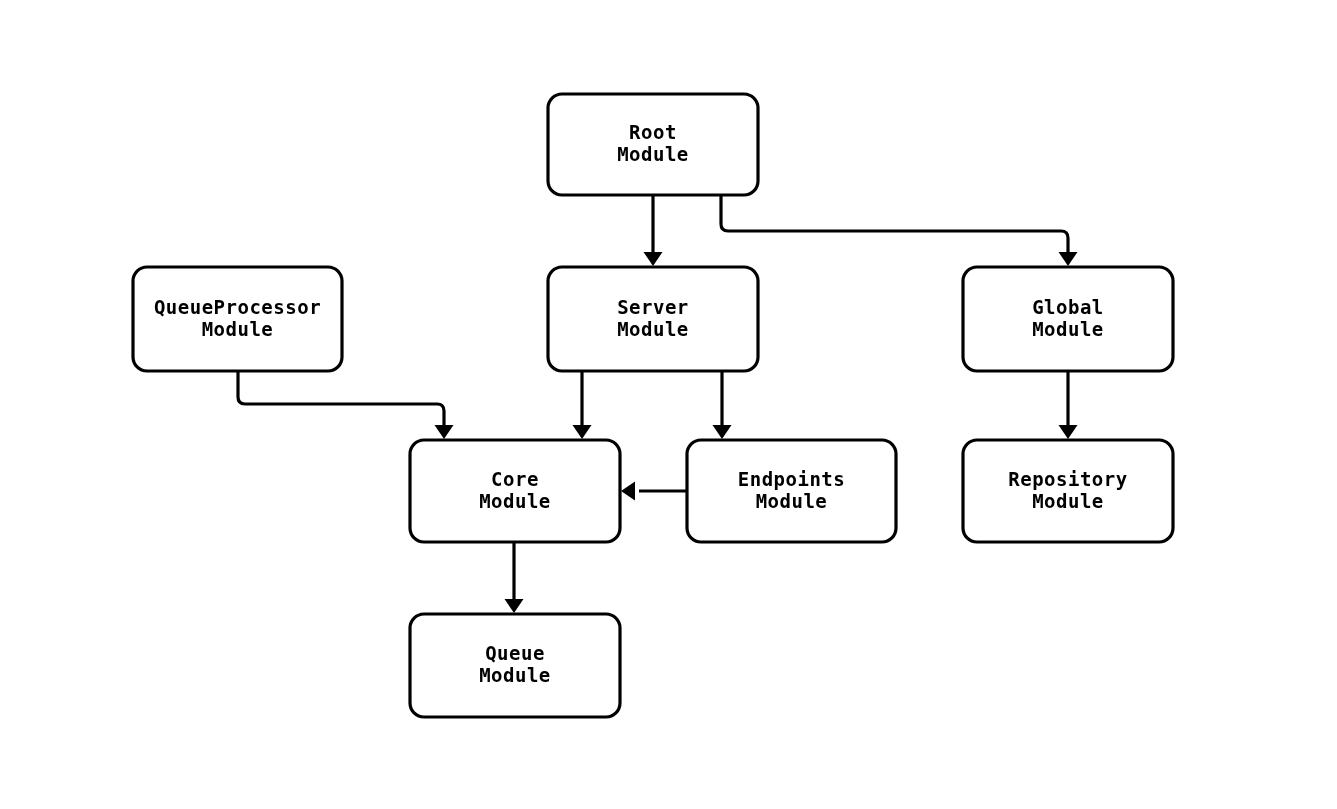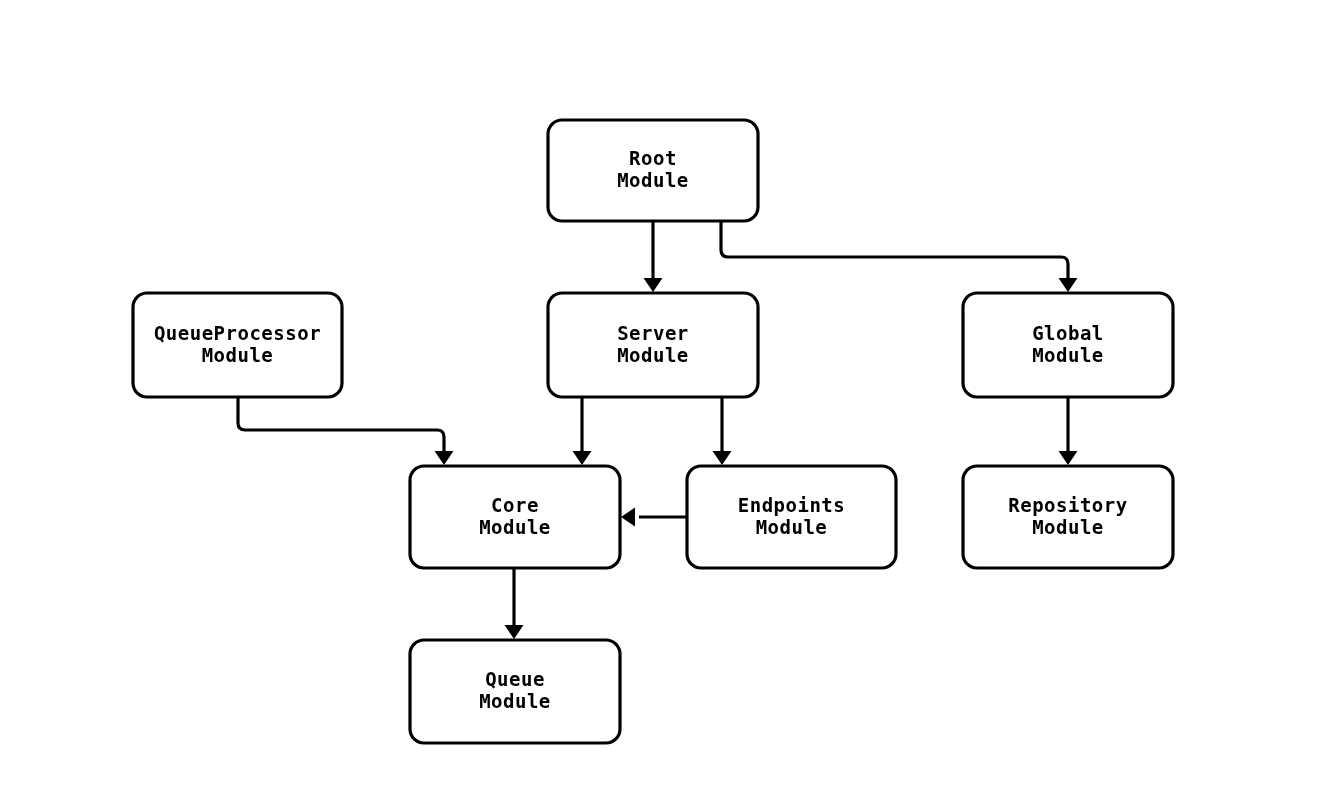--- a/index.html
+++ b/index.html
@@ -12,21 +12,20 @@
     width: 1337px;
     height: 809px;
     font-family: "DejaVu Sans Mono", "Liberation Mono", monospace;
     overflow: hidden;
   }
   #diagram-root {
     position: relative;
     width: 1337px;
     height: 575px;
     background: #ffffff;
-    margin-top: 26px;
   }
   svg#diagram-svg {
     display: block;
     width: 1337px;
     height: 809px;
   }
   .node-box {
     fill: #ffffff;
     stroke: #000000;
     stroke-width: 3.2;

